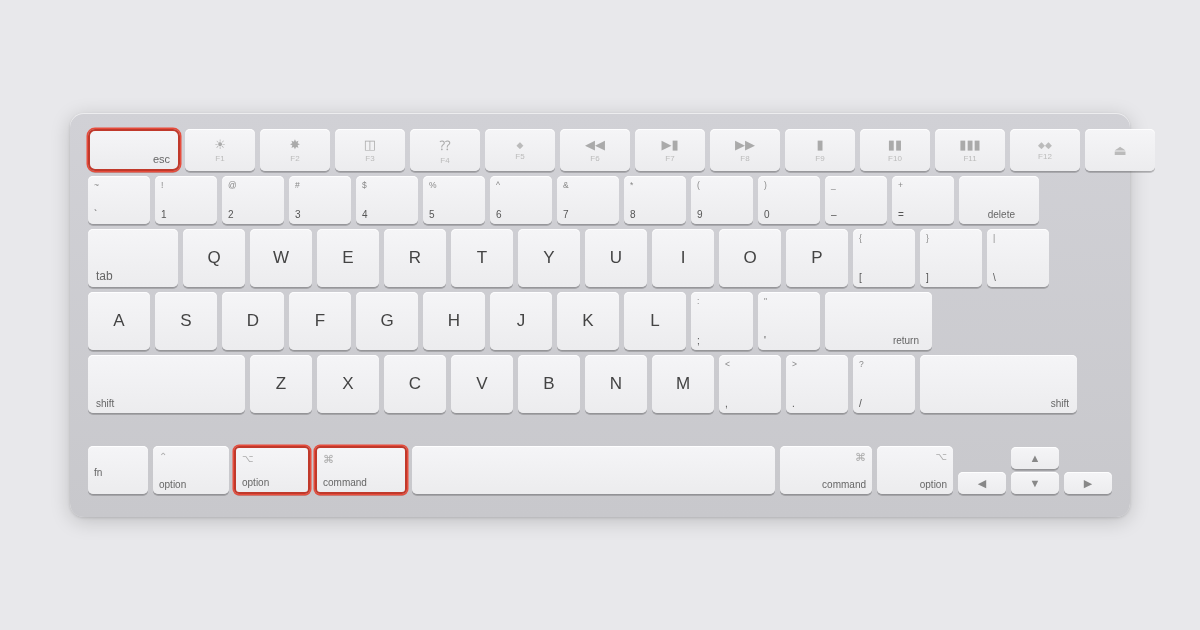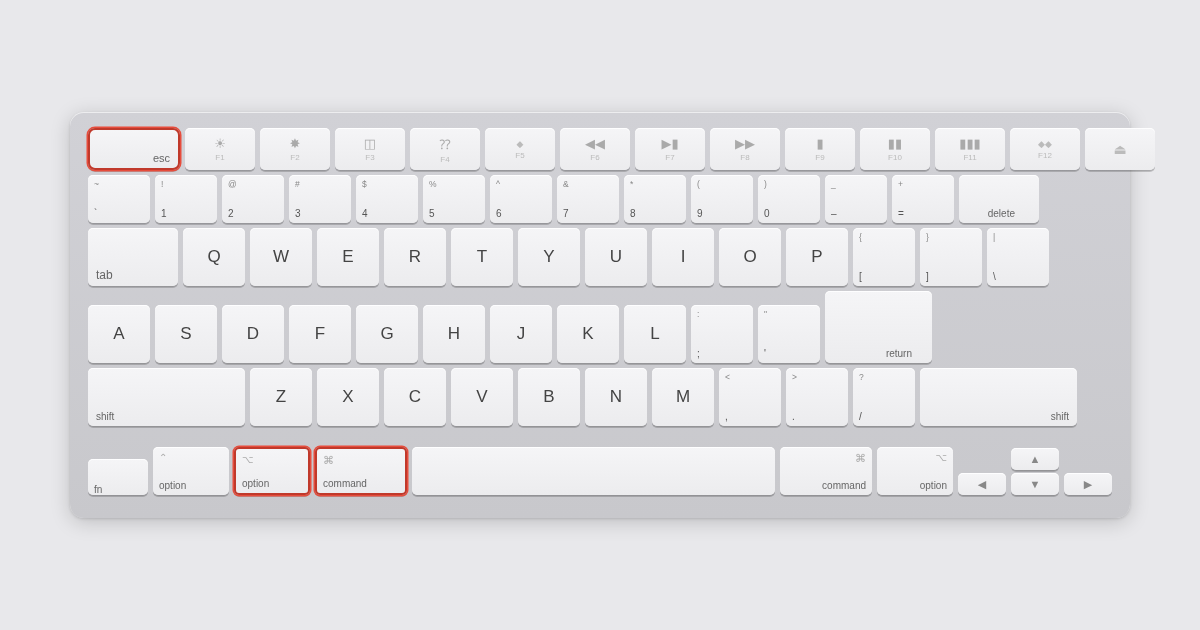--- a/index.html
+++ b/index.html
@@ -135,24 +135,24 @@
     .key.caps-key::before {
       content: '•';
       position: absolute;
       top: 5px;
       left: 7px;
       font-size: 9px;
       color: #aaa;
     }
     .key.return-key {
       width: 107px;
-      height: 72px;
-      align-items: flex-end;
-      justify-content: flex-end;
-      padding: 4px 20px;
+      height: 58px;
+      align-items: flex-end;
+      justify-content: flex-end;
+      padding: 4px 13px;
       font-size: 10px;
       color: #666;
     }
     .key.shift-left {
       width: 157px;
       height: 58px;
       align-items: flex-start;
       justify-content: flex-end;
       padding: 4px 8px;
       font-size: 10px;
@@ -164,24 +164,24 @@
       align-items: flex-end;
       justify-content: flex-end;
       padding: 4px 8px;
       font-size: 10px;
       color: #666;
     }
 
     
     .key.fn-bottom {
       width: 60px;
-      height: 36px;
-      align-items: flex-start;
-      justify-content: flex-end;
-      padding: 0 6px;
+      height: 48px;
+      align-items: flex-start;
+      justify-content: flex-end;
+      padding: 16px 6px;
       font-size: 10px;
       color: #666;
       margin-top: 28px;
     }
     .key.control-key {
       width: 76px;
       height: 48px;
       align-items: flex-start;
       justify-content: flex-end;
       padding: 4px 6px;

